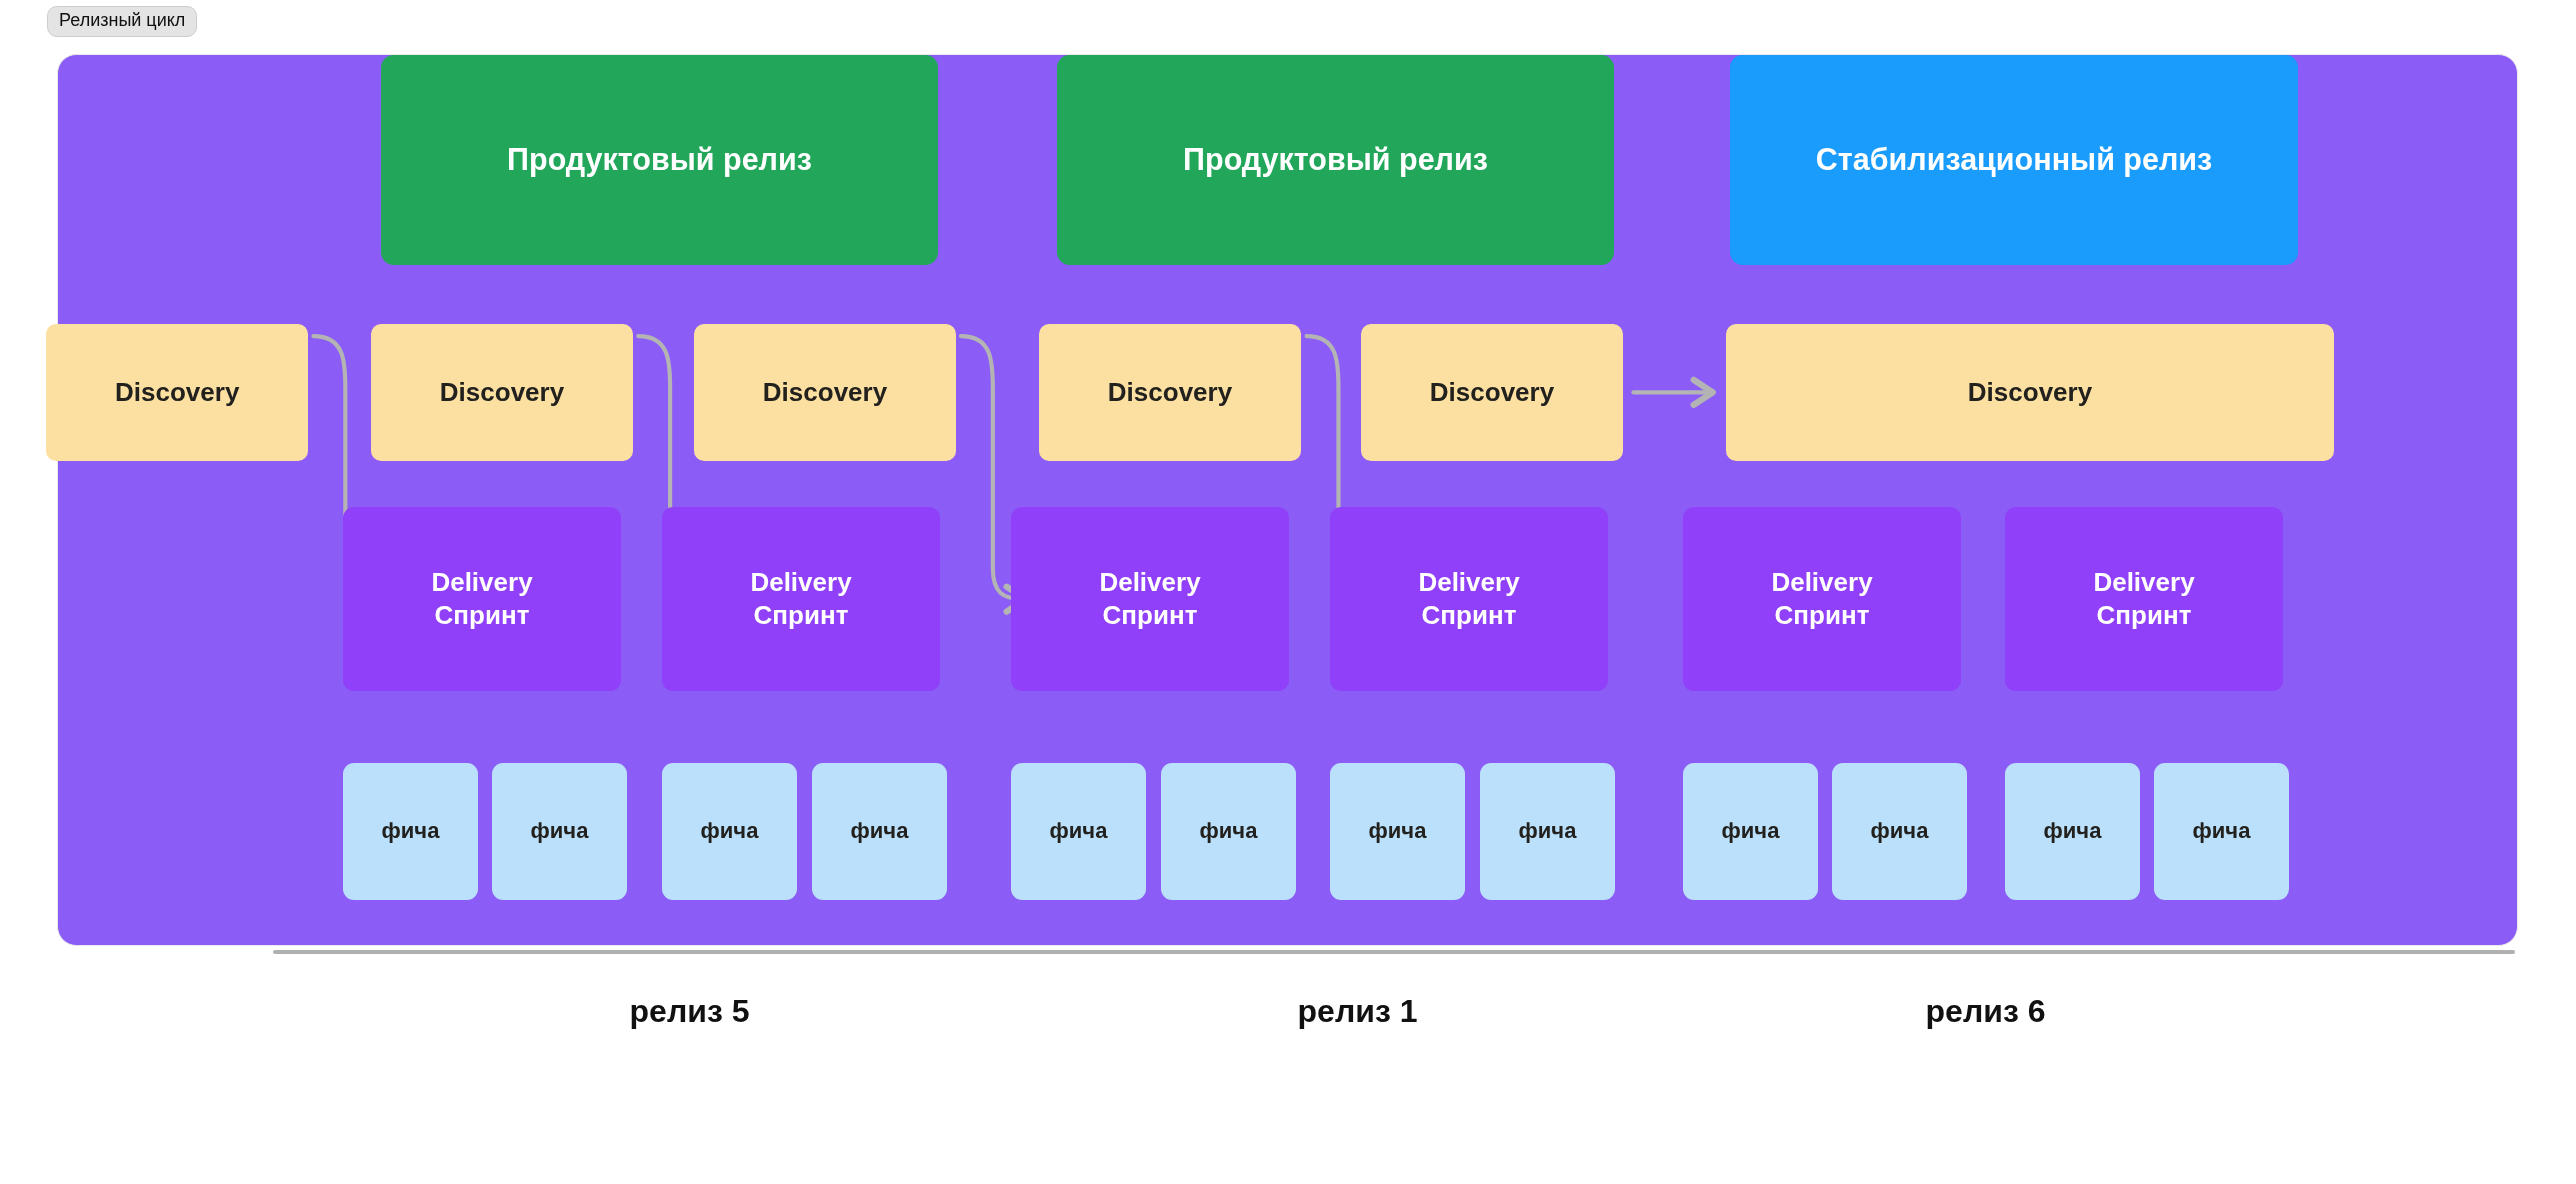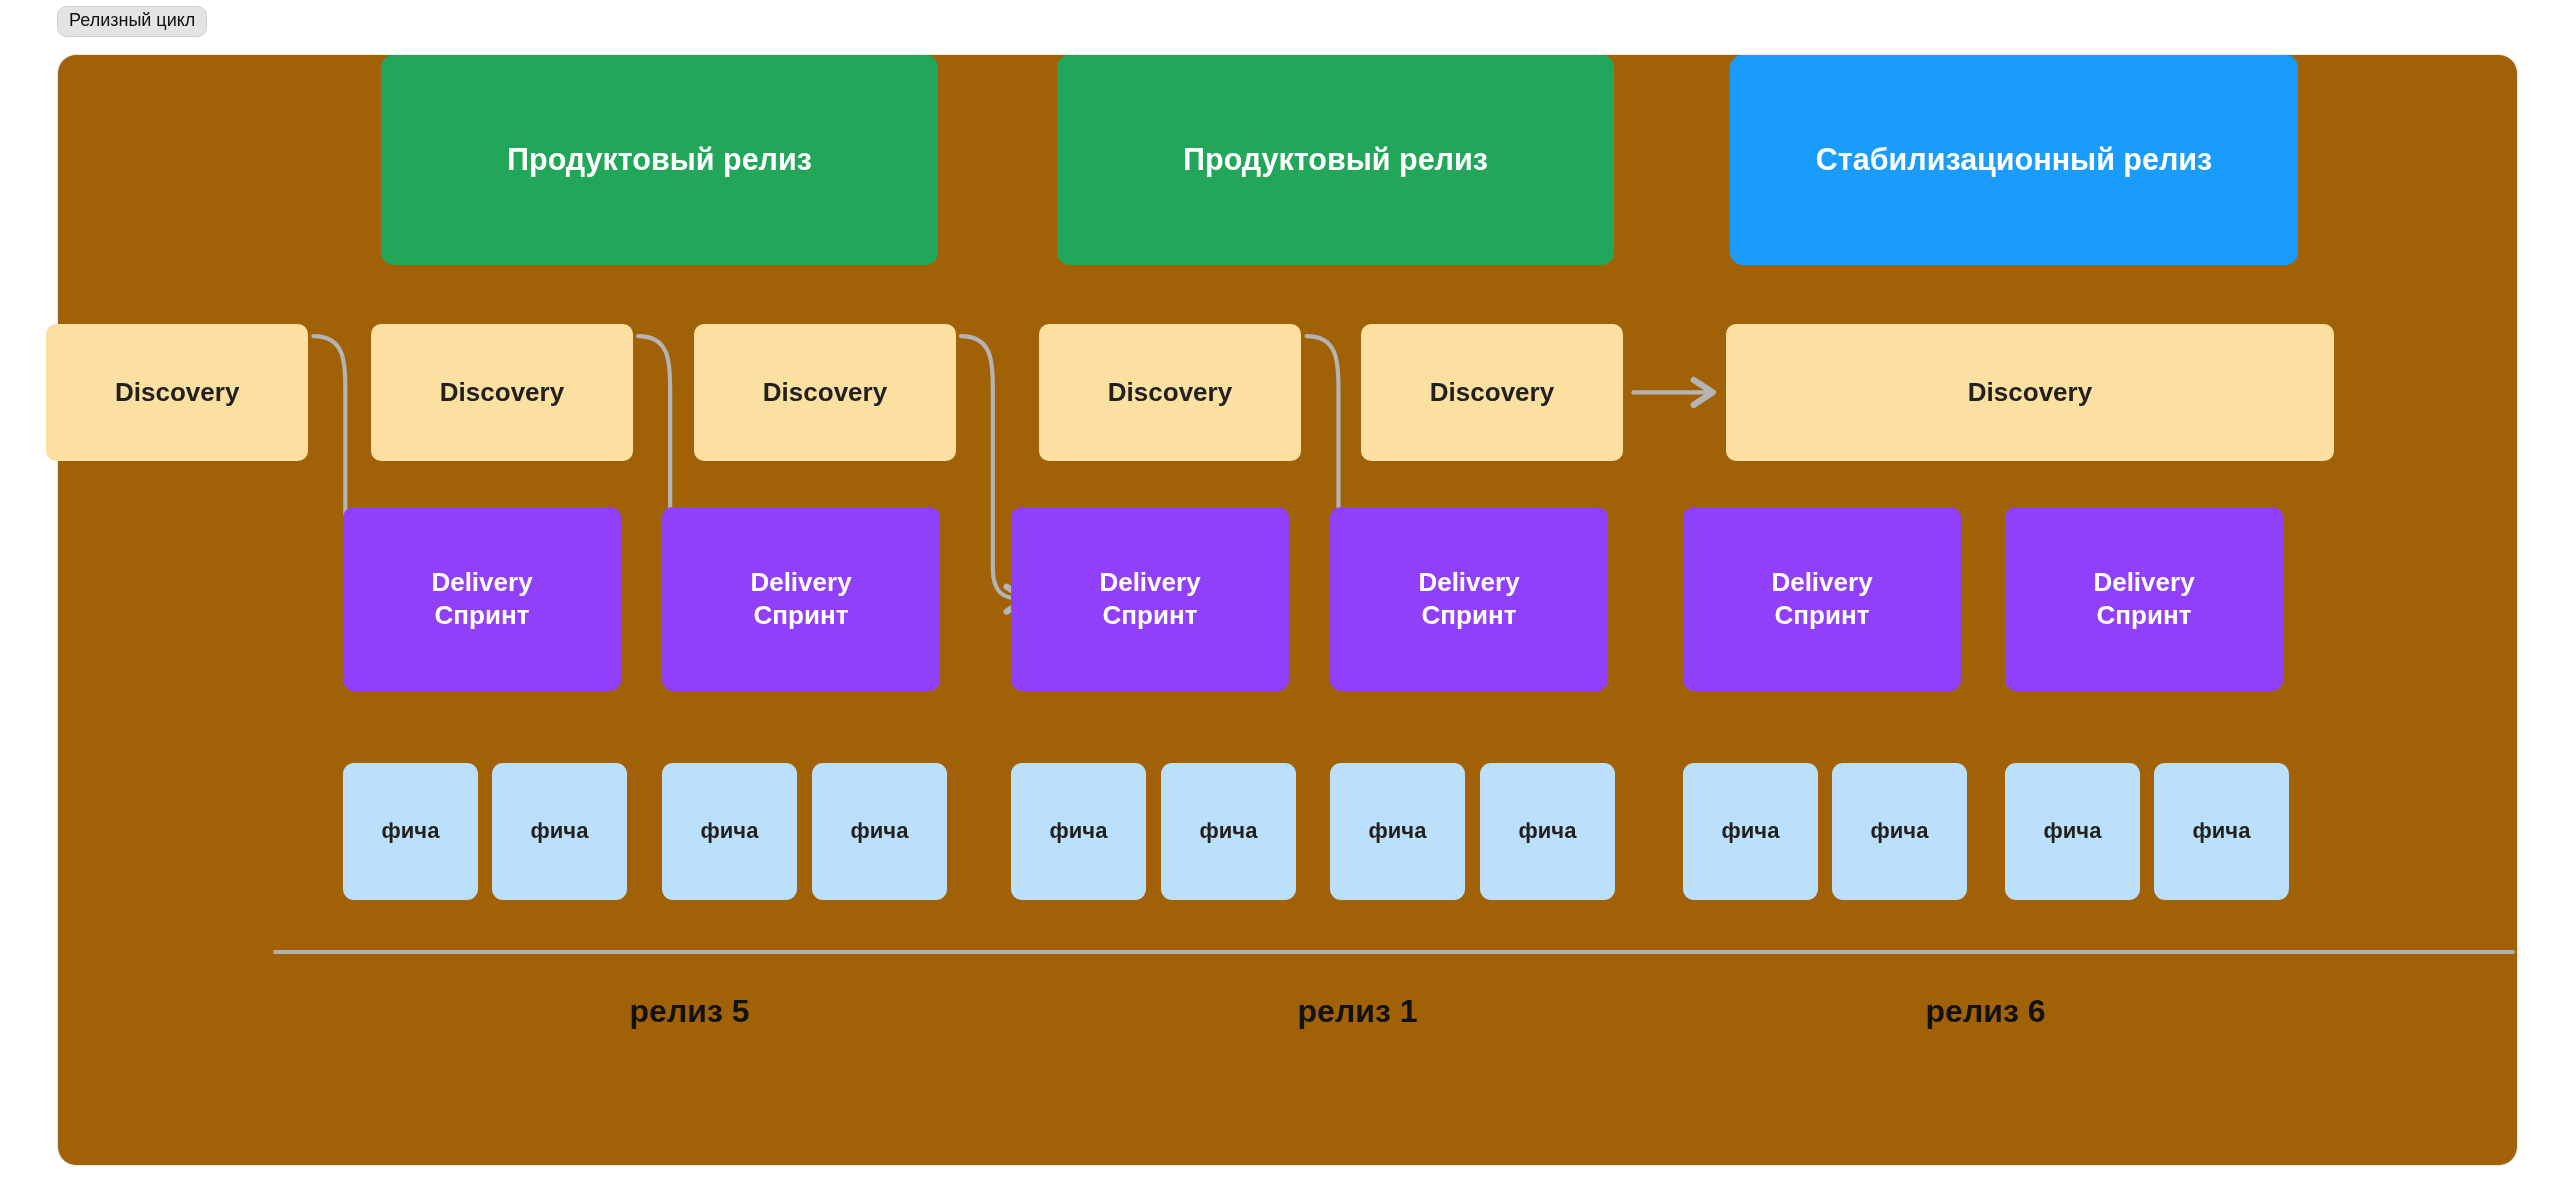--- a/index.html
+++ b/index.html
@@ -5,40 +5,40 @@
   html,body{margin:0;padding:0;}
   body{
     width:2576px;height:1185px;
     background:#ffffff;
     font-family:"Liberation Sans","DejaVu Sans",sans-serif;
     overflow:hidden;
     position:relative;
   }
   
   #tab-bar{
-    position:absolute;left:57px;top:5.6px;
+    position:absolute;left:47px;top:5.6px;
     display:flex;
     align-items:center;
   }
   .tab-pill{
     background:#e4e4e4;
     border:0.7px solid #cdcdcd;
     border-radius:9.7px;
     padding:4.9px 11px 6.2px 11px;
     font-size:18px;
     line-height:1;
     color:#111111;
     white-space:nowrap;
   }
   
   #diagram-card{
     position:absolute;
     left:57px;top:54px;
-    width:2461px;height:1112px;
-    background:#a16207;
+    width:2461px;height:892px;
+    background:#8b5cf6;
     border:1.4px solid #e9e9e9;
     border-radius:19.4px;
     box-sizing:border-box;
   }
   #canvas{position:absolute;left:0;top:0;width:100%;height:100%;}
   .node{
     position:absolute;
     box-sizing:border-box;
     display:flex;
     align-items:center;

